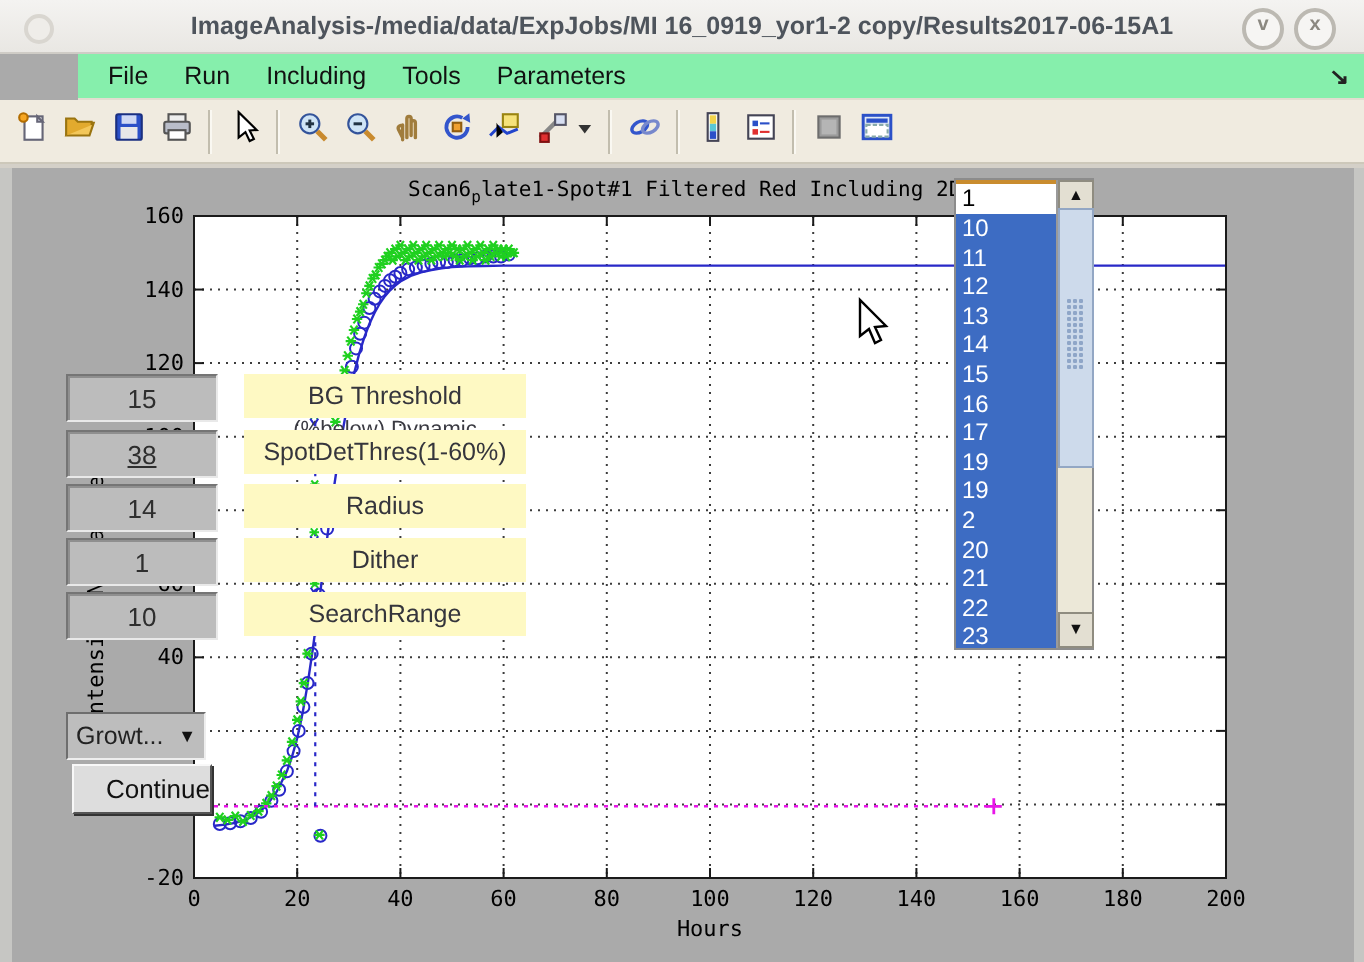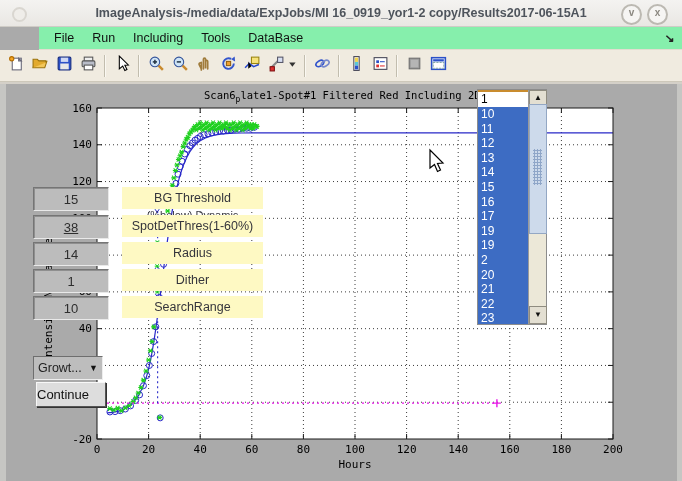--- a/index.html
+++ b/index.html
@@ -26,21 +26,21 @@
   #plot-svg{position:absolute;left:0;top:0;z-index:2;}
   #plot-title{position:absolute;left:204px;top:5px;z-index:2;font-family:"DejaVu Sans Mono",monospace;font-size:10.5px;color:#000;white-space:nowrap;}
   #plot-title sub{font-size:8px;}
   #ylabel{position:absolute;left:-52px;top:207px;width:200px;text-align:center;z-index:1;transform:rotate(-90deg);font-family:"DejaVu Sans Mono",monospace;font-size:11px;color:#000;}
   
   .param-field{position:absolute;left:33px;width:74px;height:22px;z-index:4;background:#bcbcbc;border:1px solid #757575;border-bottom-color:#e9e9e9;border-right-color:#e9e9e9;box-shadow:inset 1px 1px 0 #8f8f8f;text-align:center;font-family:"Liberation Sans",sans-serif;font-size:13px;color:#2e2e2e;padding:0;}
   .param-label{position:absolute;left:122px;width:141px;height:22px;z-index:3;background:#fef9c3;color:#35353c;font-size:12.5px;display:flex;align-items:center;justify-content:center;white-space:nowrap;}
   .param-sublabel{position:absolute;left:122px;width:141px;height:6px;z-index:3;overflow:hidden;color:#3a3a42;font-size:11px;text-align:center;line-height:13px;}
   #growth-dropdown{position:absolute;left:33px;top:272px;width:64px;height:22px;z-index:4;background:#bdbdbd;border:1px solid #6e6e6e;border-bottom-color:#eee;border-right-color:#eee;display:flex;align-items:center;font-size:12.5px;color:#222;padding-left:4px;}
   #growth-dropdown .dd-caret{margin-left:auto;margin-right:4px;font-size:9px;color:#111;}
-  #continue-button{position:absolute;left:36px;top:298px;width:68px;height:23px;z-index:4;background:#dddddd;border:1px solid #555;border-top:1px solid #f8f8f8;border-left:1px solid #f8f8f8;box-shadow:1px 1px 0 #333;font-size:13px;color:#111;display:flex;align-items:center;justify-content:flex-start;}
+  #continue-button{position:absolute;left:36px;top:298px;width:68px;height:23px;z-index:4;background:#dddddd;border:1px solid #555;border-top:1px solid #f8f8f8;border-left:1px solid #f8f8f8;box-shadow:1px 1px 0 #333;font-size:13px;color:#111;display:flex;align-items:center;justify-content:flex-end;}
   
   #listbox{position:absolute;left:477px;top:5px;width:68px;height:234px;z-index:6;background:#3d6cc3;border:1px solid #8c8c8c;display:flex;}
   #listbox .rows{flex:1;display:flex;flex-direction:column;overflow:hidden;}
   .list-row{height:14.6px;flex:0 0 14.6px;font-size:12px;color:#fff;padding-left:3px;line-height:14.5px;}
   .list-row.top{background:#fff;color:#000;border-top:2px solid #c98c2e;height:15px;flex:0 0 15px;}
   #scrollbar{width:17px;position:relative;background:#ece8d8;border-left:1px solid #9a9a9a;}
   .scroll-btn{position:absolute;left:0;width:16px;height:14px;background:#e3dfd2;border:1px solid #8f8c80;font-size:8px;color:#111;text-align:center;line-height:13px;}
   #scroll-up{top:0;}
   #scroll-down{bottom:0;height:16px;line-height:15px;}
   #scroll-thumb{position:absolute;left:0;top:14px;width:16px;height:128px;background:#cddaeb;border:1px solid #93a7c4;}
@@ -58,21 +58,21 @@
     <span class="win-btn" id="btn-shade">v</span>
     <span class="win-btn" id="btn-close">x</span>
   </div>
 
   <div id="menubar">
 
     <span class="menu-item">File</span>
       <span class="menu-item">Run</span>
       <span class="menu-item">Including</span>
       <span class="menu-item">Tools</span>
-      <span class="menu-item">DataBase</span>
+      <span class="menu-item">Parameters</span>
       <span id="menu-dock-arrow">↘</span>
   </div>
 
   <div id="toolbar">
 
   <div class="tb-btn">
         <span><svg width="17" height="17" viewBox="0 0 16 16">
             <rect x="4" y="3" width="8.5" height="11" fill="#fff" stroke="#667"></rect>
             <path d="M10 3 l2.5 2.5 h-2.5 z" fill="#dde" stroke="#667"></path>
             <circle cx="3.5" cy="3.5" r="2" fill="#f6a623" stroke="#b36d00"></circle>

